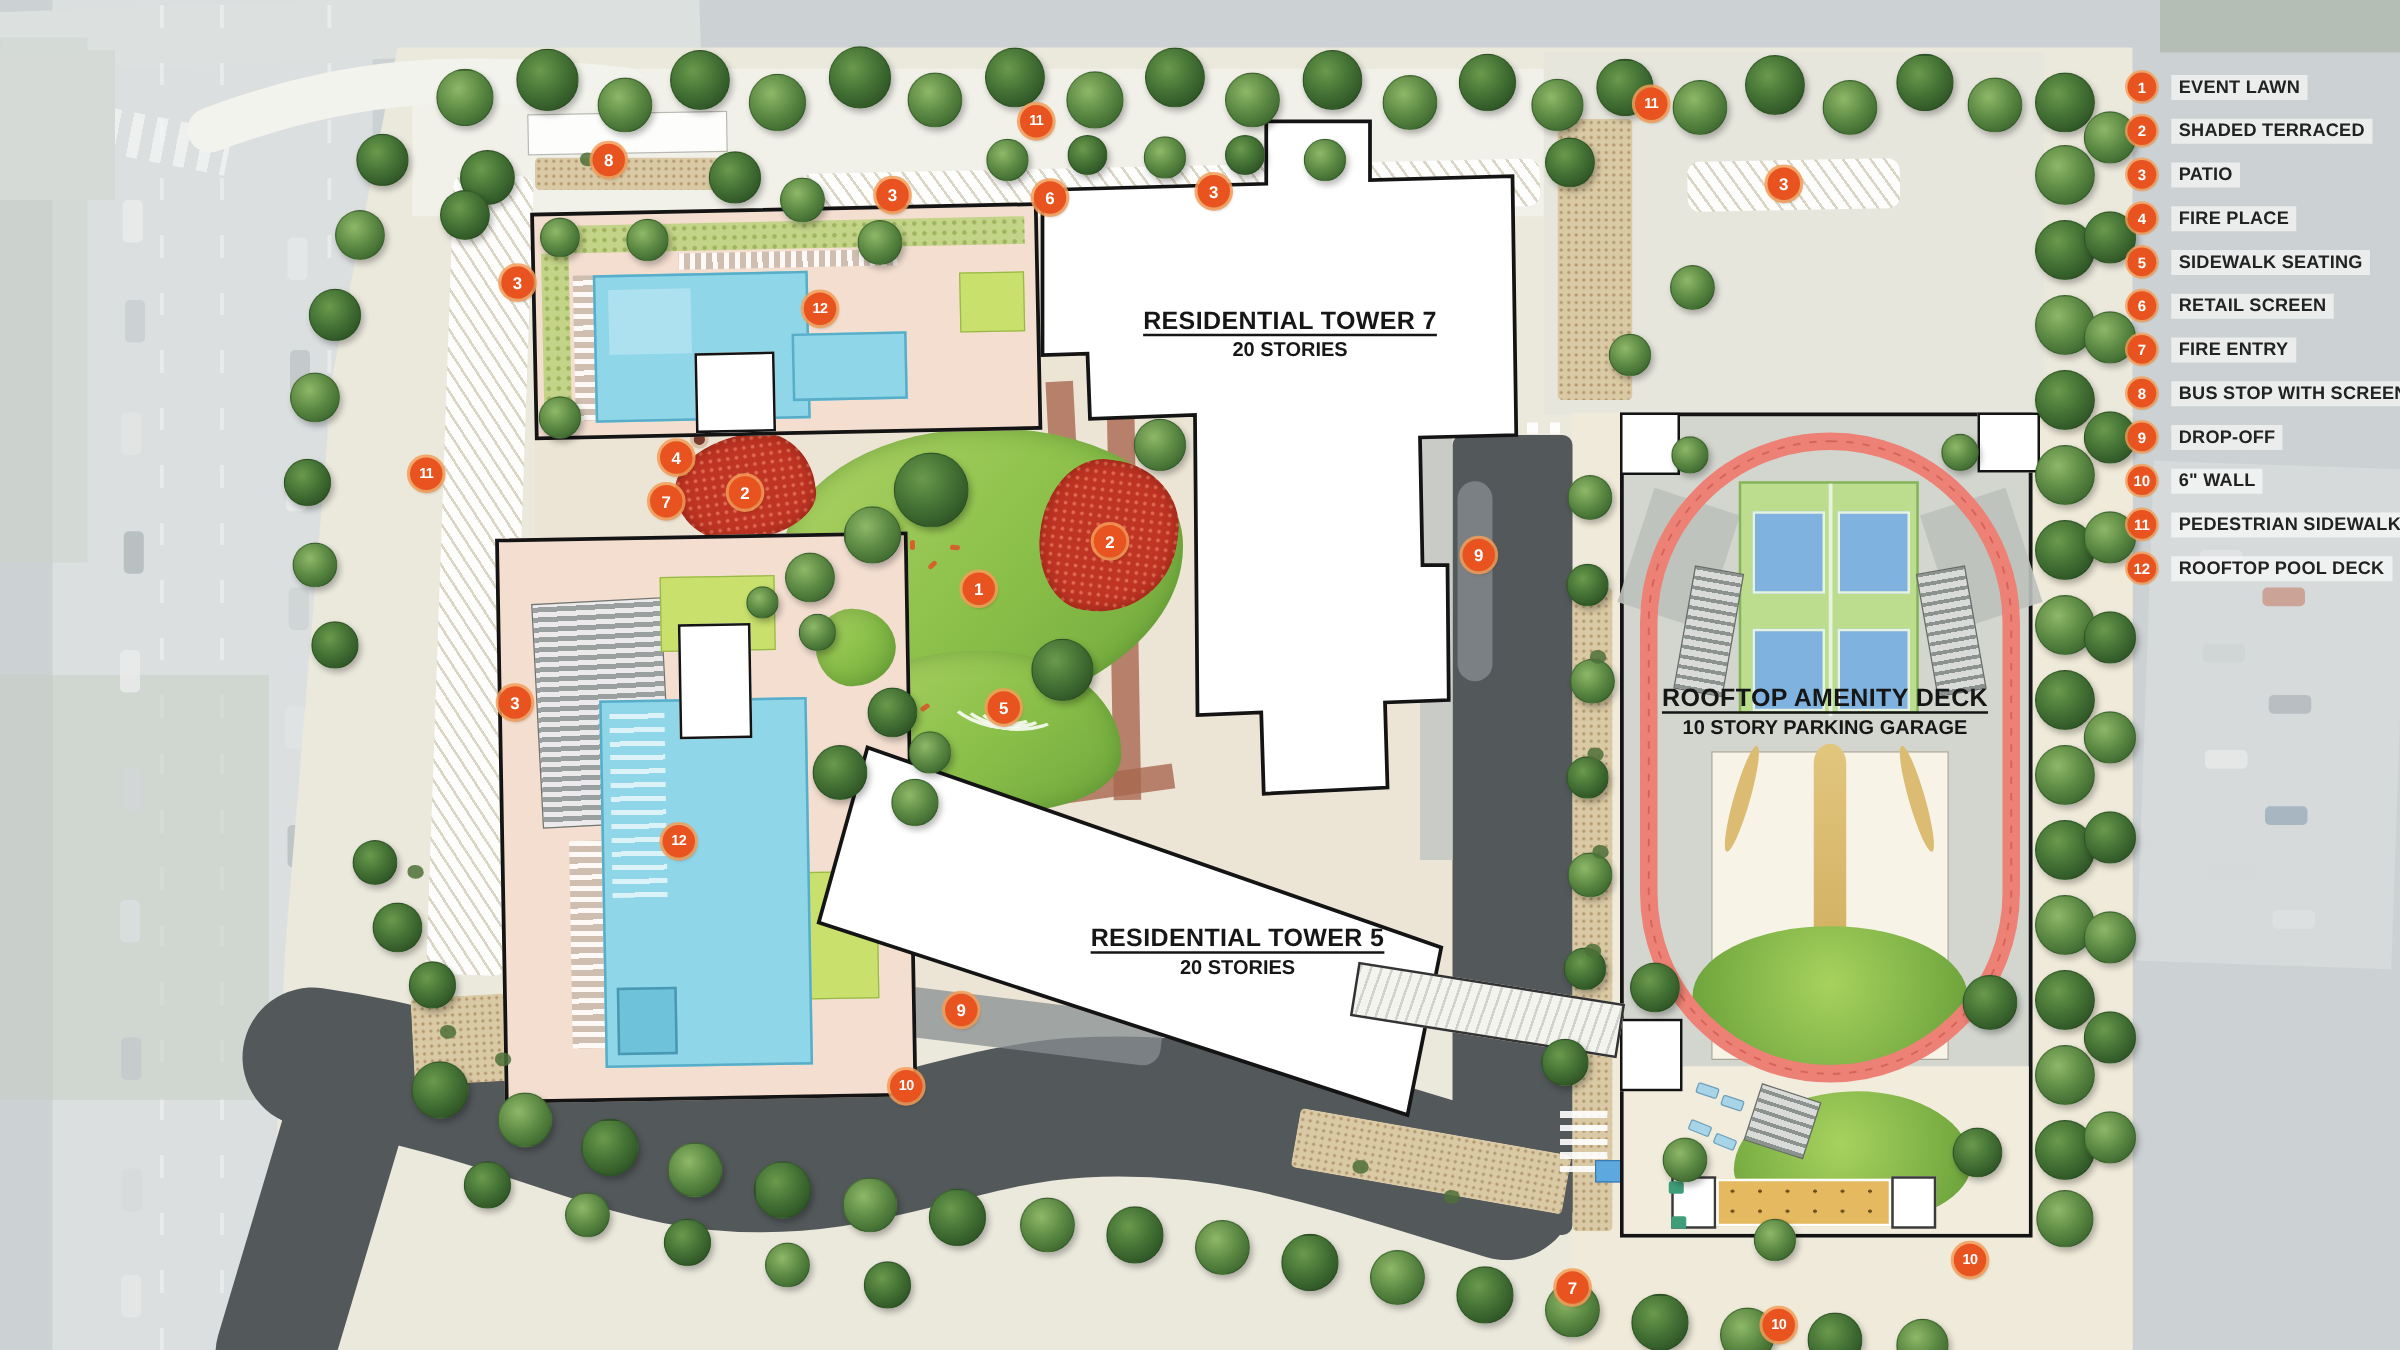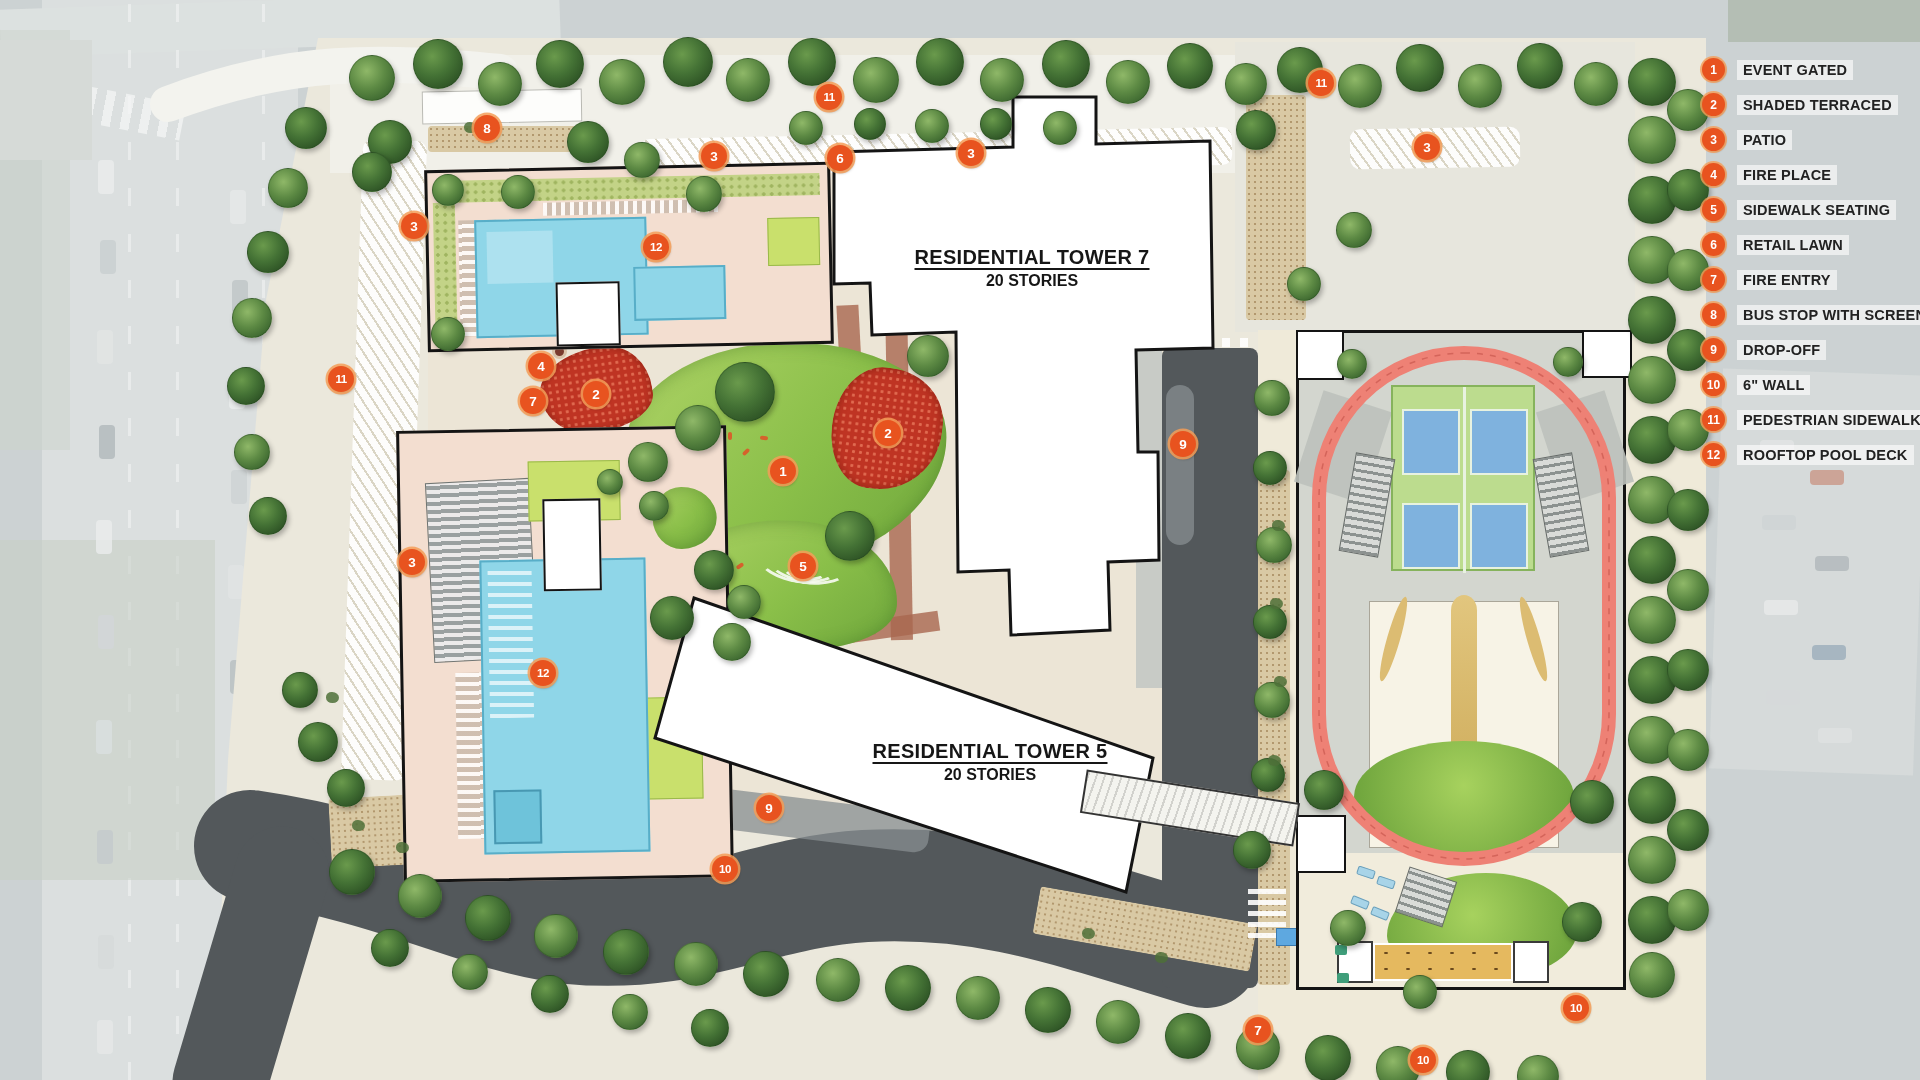--- a/index.html
+++ b/index.html
@@ -426,45 +426,49 @@
     </div>
 
   <div class="plan-label" style="left:900px;top:246px;width:264px">
     <div class="t">RESIDENTIAL TOWER 7</div>
     <div class="s">20 STORIES</div>
   </div>
   <div class="plan-label" style="left:858px;top:740px;width:264px">
     <div class="t">RESIDENTIAL TOWER 5</div>
     <div class="s">20 STORIES</div>
   </div>
+  <div class="plan-label" style="left:1310px;top:548px;width:300px">
+    <div class="t">ROOFTOP AMENITY DECK</div>
+    <div class="s">10 STORY PARKING GARAGE</div>
+  </div>
 
   <div id="legend">
       <div class="legend-row">
         <span class="legend-num" style="background: rgb(232, 83, 31);">1</span>
-        <span class="legend-label">EVENT GATED</span>
+        <span class="legend-label">EVENT LAWN</span>
       </div>
       <div class="legend-row">
         <span class="legend-num" style="background: rgb(232, 83, 31);">2</span>
         <span class="legend-label">SHADED TERRACED</span>
       </div>
       <div class="legend-row">
         <span class="legend-num" style="background: rgb(232, 83, 31);">3</span>
         <span class="legend-label">PATIO</span>
       </div>
       <div class="legend-row">
         <span class="legend-num" style="background: rgb(232, 83, 31);">4</span>
         <span class="legend-label">FIRE PLACE</span>
       </div>
       <div class="legend-row">
         <span class="legend-num" style="background: rgb(232, 83, 31);">5</span>
         <span class="legend-label">SIDEWALK SEATING</span>
       </div>
       <div class="legend-row">
         <span class="legend-num" style="background: rgb(232, 83, 31);">6</span>
-        <span class="legend-label">RETAIL LAWN</span>
+        <span class="legend-label">RETAIL SCREEN</span>
       </div>
       <div class="legend-row">
         <span class="legend-num" style="background: rgb(232, 83, 31);">7</span>
         <span class="legend-label">FIRE ENTRY</span>
       </div>
       <div class="legend-row">
         <span class="legend-num" style="background: rgb(232, 83, 31);">8</span>
         <span class="legend-label">BUS STOP WITH SCREEN</span>
       </div>
       <div class="legend-row">

